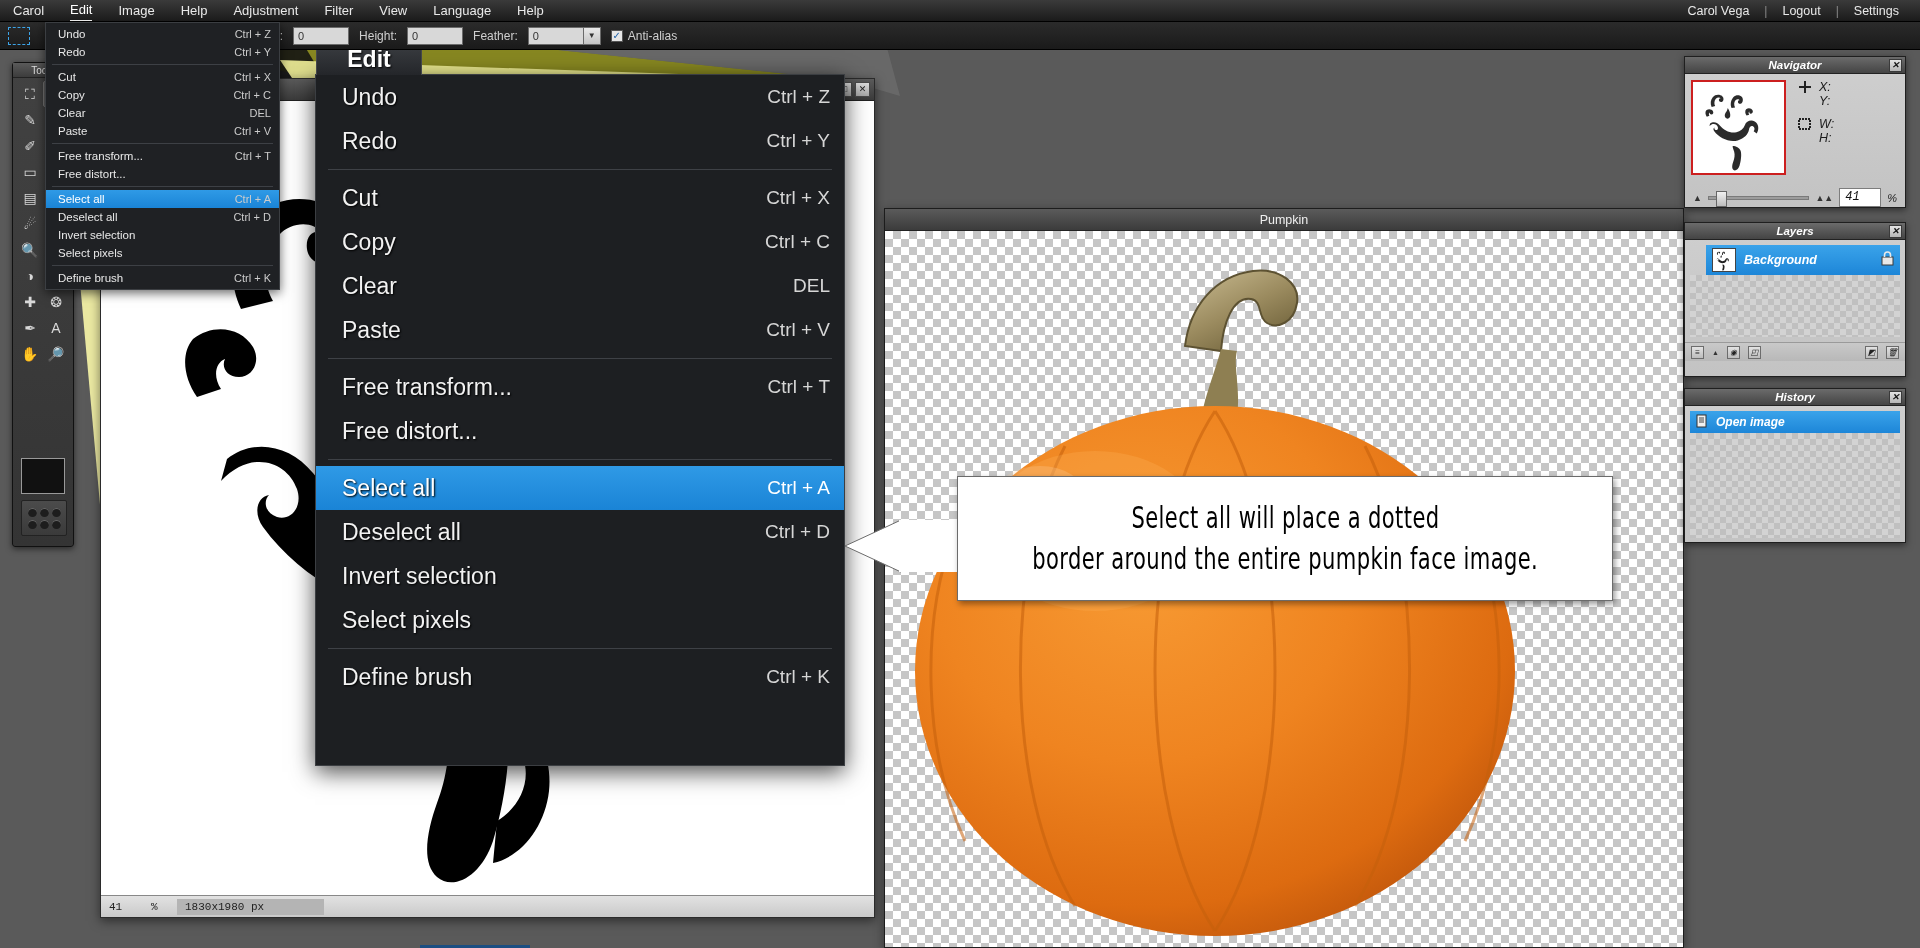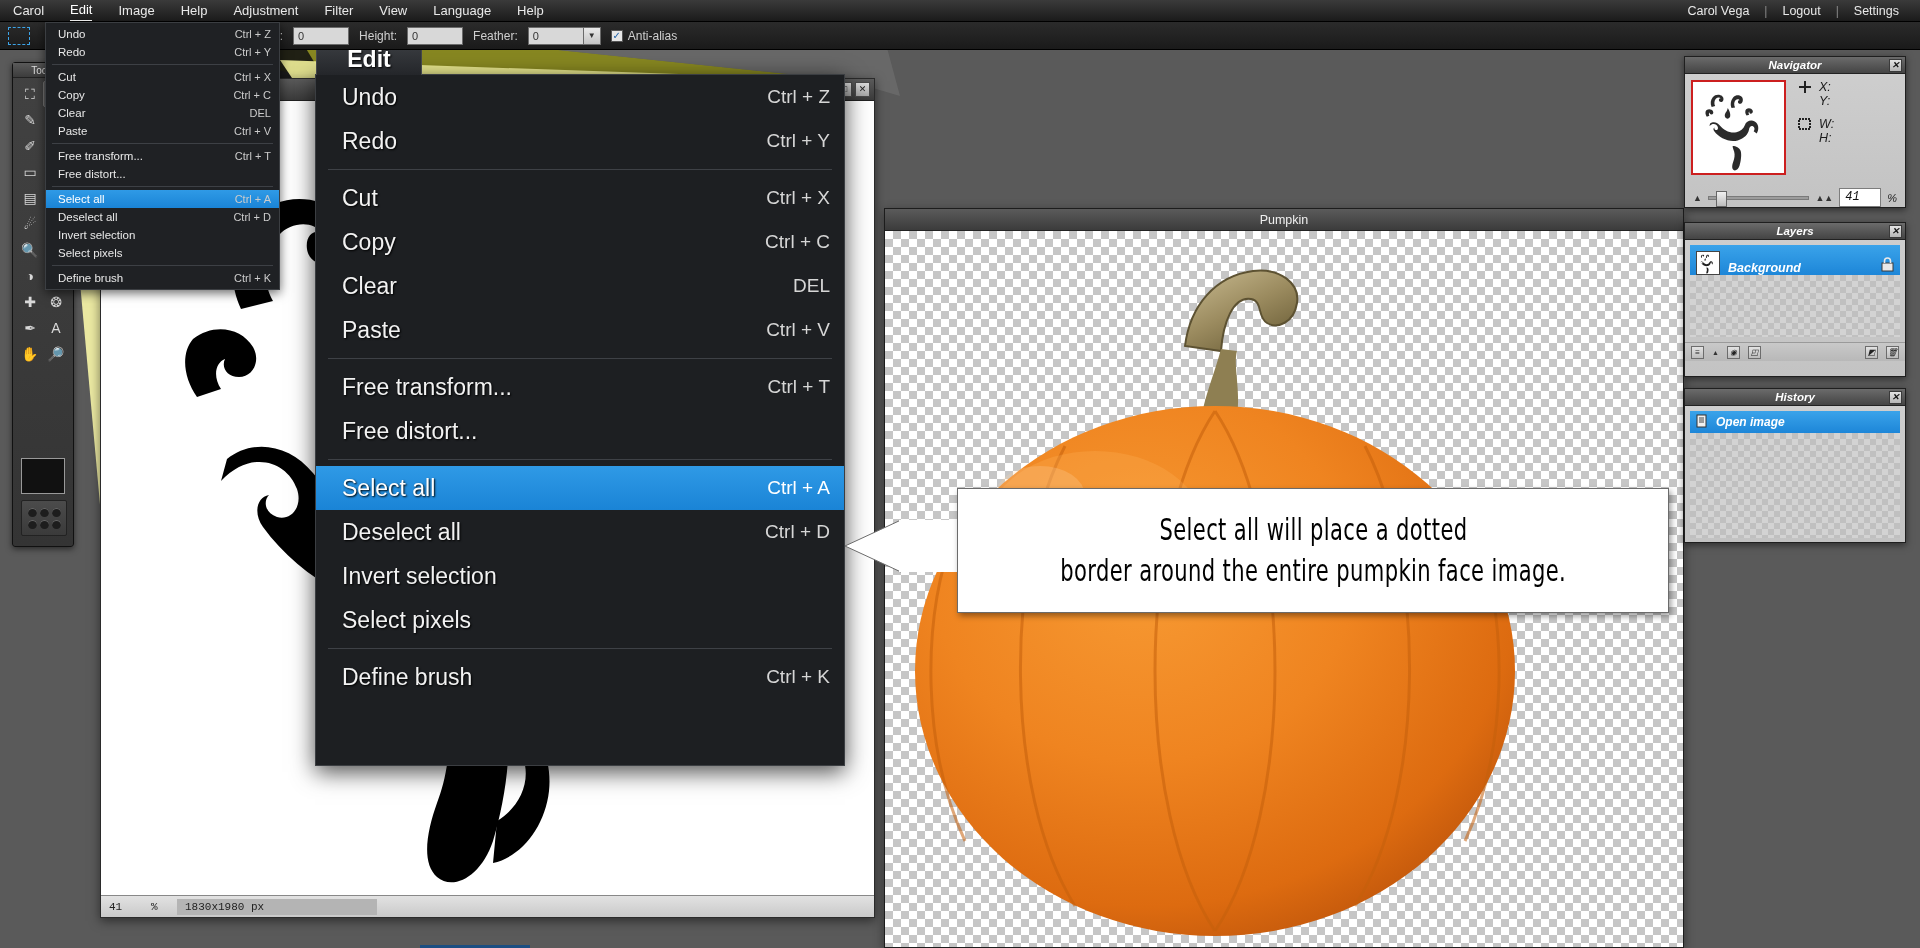--- a/index.html
+++ b/index.html
@@ -116,21 +116,21 @@
   .face-canvas svg { position: absolute; left: 0; top: 0; }
   .docwin-face .statusbar {
     position: absolute; left: 0; right: 0; bottom: 0; height: 22px;
     background: linear-gradient(#e2e2e2,#c9c9c9); border-top: 1px solid #888;
     display: flex; align-items: center; font-size: 11px; color: #222;
     font-family: "Liberation Mono", monospace;
   }
   .sb-cell { padding: 0 8px; height: 16px; line-height: 16px; }
   .sb-cell.zoom { width: 42px; }
   .sb-cell.pct { width: 34px; }
-  .sb-cell.dim { background: #b4b4b4; width: 200px; }
+  .sb-cell.dim { background: #b4b4b4; width: 147px; }
 
   
   .docwin-pump {
     position: absolute; left: 884px; top: 208px; width: 800px; height: 740px;
     border: 1px solid #1d1d1d; z-index: 8;
     box-shadow: 0 3px 10px rgba(0,0,0,.45);
   }
   .docwin-pump .tbar {
     height: 22px; background: linear-gradient(#5b5b5b,#3b3b3b);
     color: #efefef; font-size: 12.5px; text-align: center; line-height: 22px;
@@ -183,26 +183,25 @@
   .sm-item {
     height: 18px; display: flex; align-items: center; justify-content: space-between;
     padding: 0 8px 0 12px; font-size: 11.5px; color: #e8e8e8;
   }
   .sm-item .sc { font-size: 11px; color: #cccccc; }
   .sm-item.sel { background: linear-gradient(#2f9ae6,#1a84d6); color: #fff; }
   .sm-sep { height: 1px; background: #3d4045; margin: 3px 6px; }
 
   
   .callout {
-    position: absolute; left: 957px; top: 476px; width: 712px; height: 125px;
+    position: absolute; left: 957px; top: 476px; width: 656px; height: 125px;
     background: #fff; border: 1px solid #6b6b6b; z-index: 45;
     box-shadow: 2px 3px 6px rgba(0,0,0,.4);
     display: flex; flex-direction: column; align-items: center; justify-content: center;
     padding: 4px 14px;
-    margin-top: 12px;
   }
   .callout .ln {
     color: #000; font-size: 30px; line-height: 1.35;
     font-family: "DejaVu Sans Condensed", "Liberation Sans Narrow", "Liberation Sans", sans-serif;
     transform: scaleX(.78); transform-origin: center; white-space: nowrap;
     letter-spacing: .5px;
   }
   .callout-tail { position: absolute; z-index: 44; left: 845px; top: 520px; }
 
   
@@ -237,23 +236,23 @@
   .nav-knob {
     position: absolute; left: 7%; top: -6px; width: 11px; height: 16px;
     background: linear-gradient(#f1f1f1,#bdbdbd); border: 1px solid #666;
   }
   .nav-pct { width: 42px; height: 19px; background: #fff; border: 1px solid #7d7d7d;
     font-size: 12px; color: #111; line-height: 17px; padding-left: 5px;
     font-family: "Liberation Mono", monospace; }
 
   #panel-layers { left: 1684px; top: 222px; width: 222px; height: 155px; }
   .layer-row {
-    height: 30px; display: flex; align-items: flex-end; gap: 8px;
+    height: 30px; display: flex; align-items: center; gap: 8px;
     background: linear-gradient(#3aa3ea,#1d86d8); color: #fff;
-    padding: 0 6px; font-size: 12.5px; font-weight: bold;
+    padding: 0 6px; font-size: 12.5px; font-weight: bold; margin-left: 16px;
   }
   .layer-thumb { width: 24px; height: 24px; background: #fff; border: 1px solid #444; overflow: hidden; }
   .layers-empty {
     height: 62px;
     background-color:#d3d3d3;
     background-image:
       linear-gradient(45deg,#c0c0c0 25%,transparent 25%,transparent 75%,#c0c0c0 75%),
       linear-gradient(45deg,#c0c0c0 25%,transparent 25%,transparent 75%,#c0c0c0 75%);
     background-size: 12px 12px; background-position: 0 0,6px 6px;
   }

